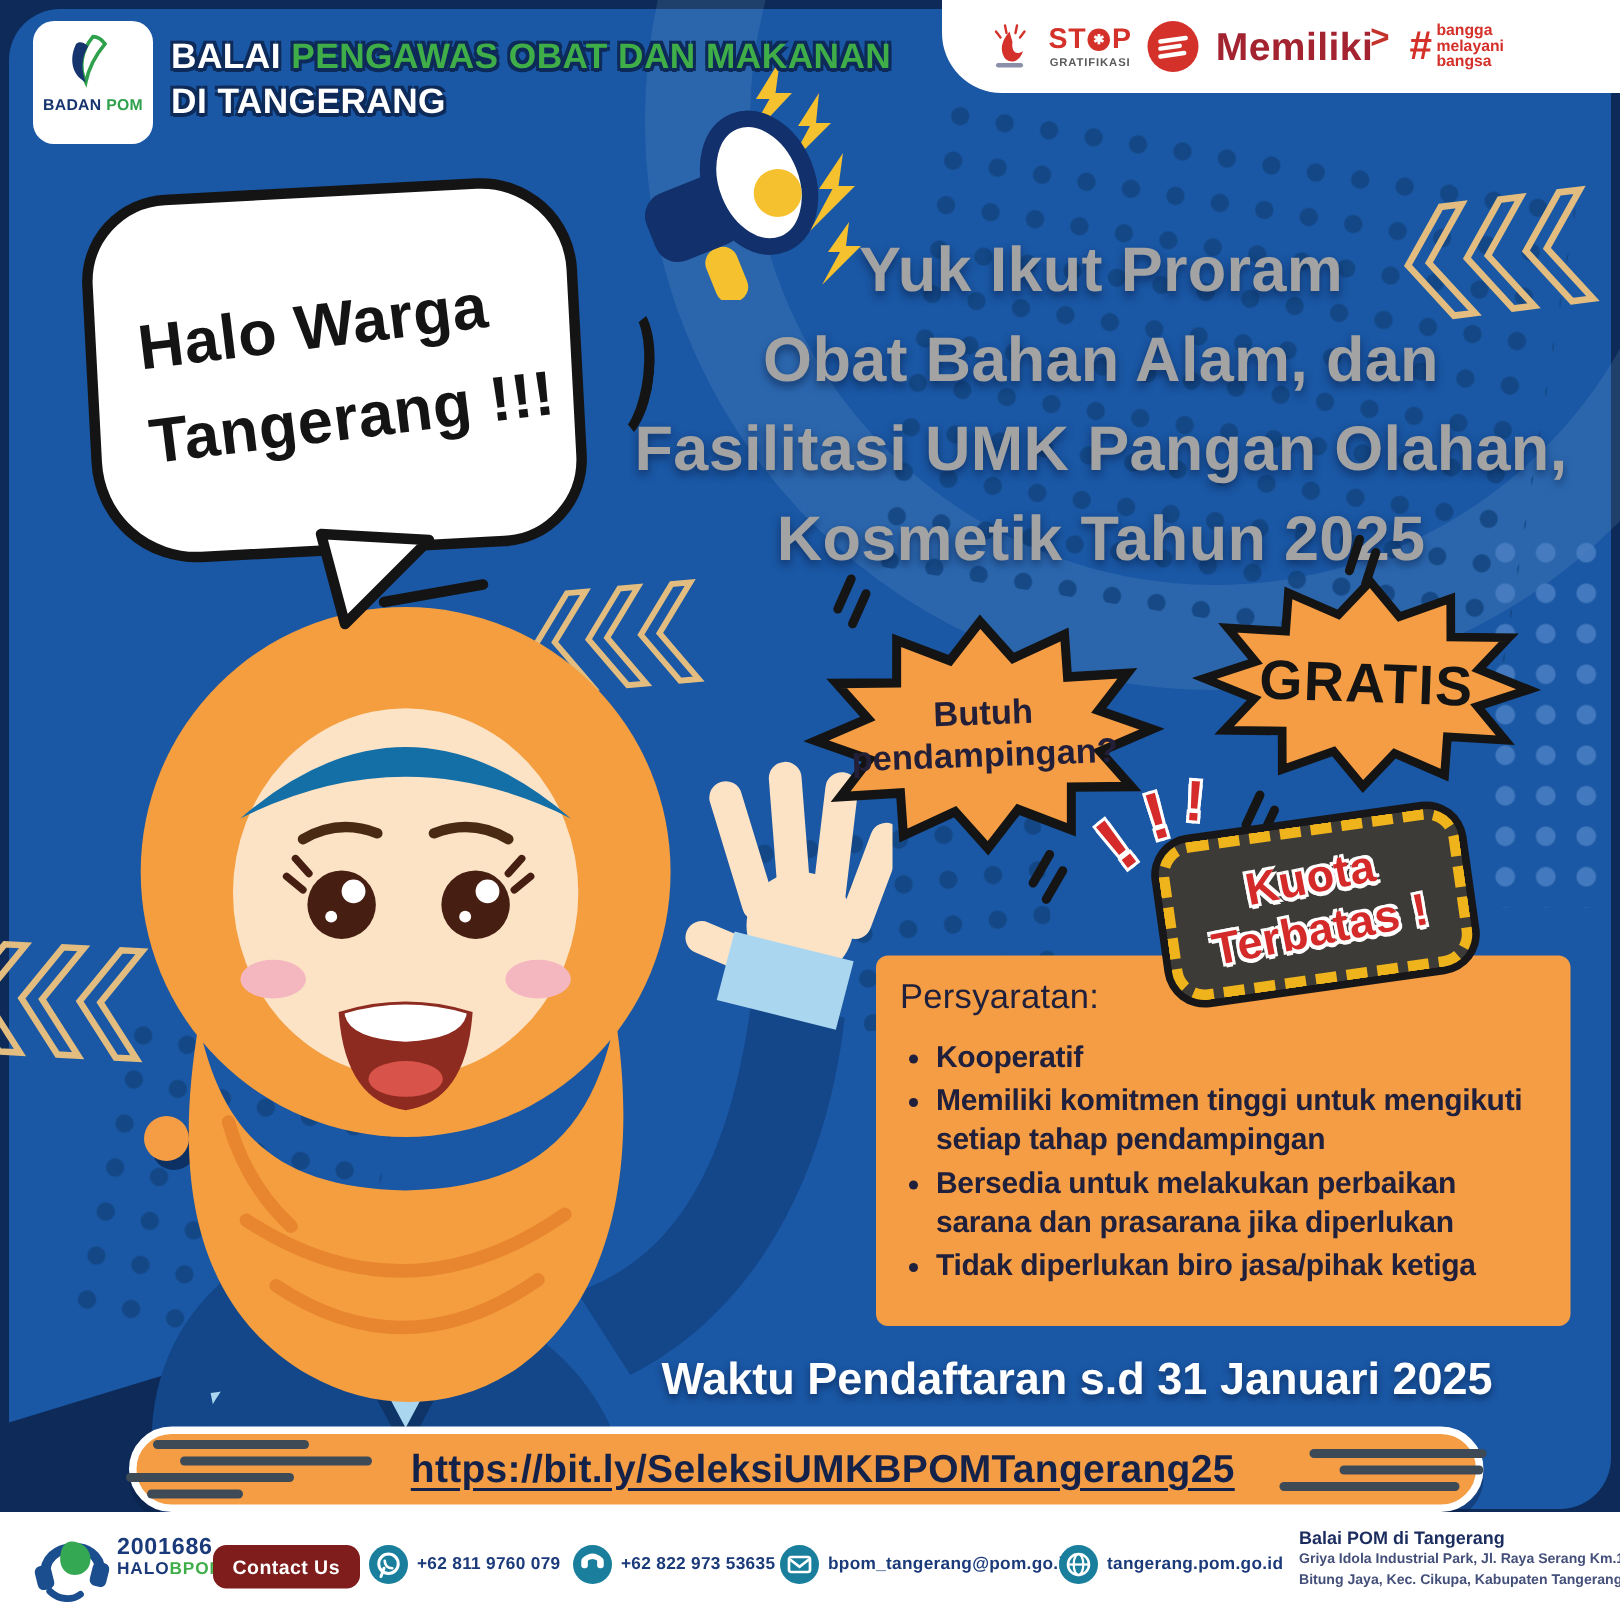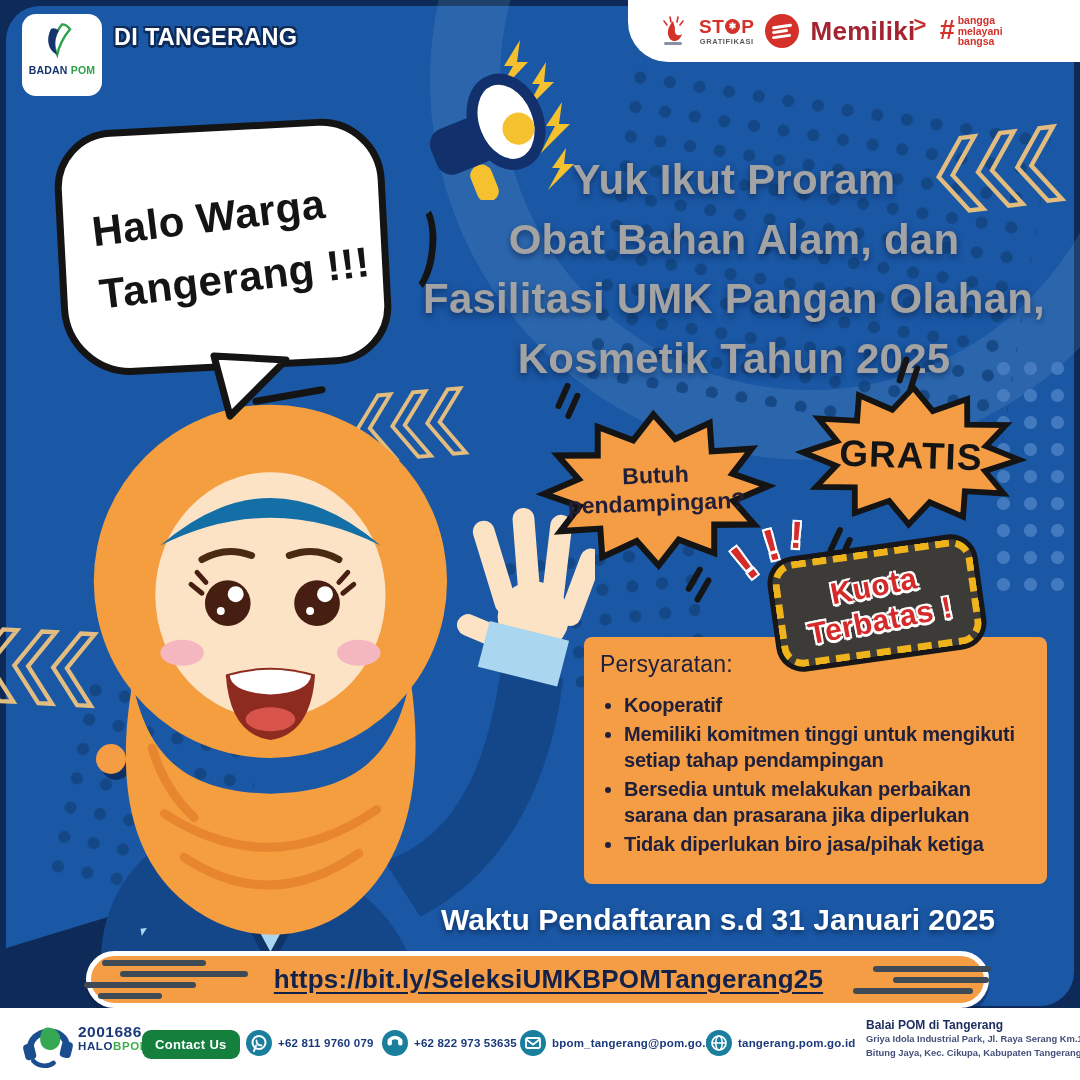--- a/index.html
+++ b/index.html
@@ -100,21 +100,21 @@
   .speedlines i { display:block; height:6px; background:#3e4b57; border-radius:4px; }
   .link-text { font-size:26px; font-weight:700; color:#14224a; text-decoration:underline; text-underline-offset:4px;
                letter-spacing:.2px; }
 
   
   .footer { position:absolute; left:0; bottom:0; width:1080px; height:72px; background:#fff; z-index:9; }
   .f-abs { position:absolute; }
   .hotline-num { font-size:15.5px; font-weight:900; color:#1b3a7a; letter-spacing:.5px; line-height:1; }
   .hotline-name { font-size:11.5px; font-weight:900; letter-spacing:.6px; line-height:1.1; }
   .hotline-name .h1 { color:#1b3a7a; } .hotline-name .h2 { color:#3fae49; }
-  .contact-pill { background:#15803d; color:#fff; font-size:13px; font-weight:800; padding:7px 13px;
+  .contact-pill { background:#7f1d1d; color:#fff; font-size:13px; font-weight:800; padding:7px 13px;
                   border-radius:9px; letter-spacing:.3px; }
   .cicon { width:26px; height:26px; border-radius:50%; background:#1a7f9c; display:flex; align-items:center;
            justify-content:center; flex:none; }
   .cnum { font-size:11.5px; font-weight:800; color:#1b3a7a; letter-spacing:.2px; }
   .addr-name { font-size:12px; font-weight:800; color:#1b2c5e; }
   .addr-line { font-size:9.4px; font-weight:600; color:#44507a; line-height:1.45; white-space:nowrap; }
 </style>
 </head>
 <body>
 
@@ -149,20 +149,21 @@
     <svg width="48" height="48" viewBox="0 0 60 60">
       <path d="M30,8 C20,20 18,34 24,46 C26,36 30,26 40,14 C37,10 33,8 30,8 Z" fill="none" stroke="#2fa14c" stroke-width="3"></path>
       <path d="M16,14 C10,26 12,40 24,46 C20,36 20,26 26,16 C22,12 18,12 16,14 Z" fill="#16356e"></path>
     </svg>
     <div class="bp-text">
       <span class="b1">BADAN</span>
       <span class="b2">POM</span>
     </div>
   </div>
   <div class="agency">
+    <div><span>BALAI </span><span class="green">PENGAWAS OBAT DAN MAKANAN</span></div>
     <div>DI TANGERANG</div>
   </div>
 
   <div class="partner-bar">
     <svg width="30" height="32" viewBox="0 0 30 32">
       <path d="M15,6 C10,12 8,18 12,24 C16,28 22,26 24,19 C20,22 16,20 17,13 Z" fill="#d4312a"></path>
       <g stroke="#d4312a" stroke-width="1.6" stroke-linecap="round">
         <line x1="6" y1="6" x2="9" y2="10"></line>
           <line x1="12" y1="2" x2="13" y2="7"></line>
           <line x1="20" y1="2" x2="19" y2="7"></line>

